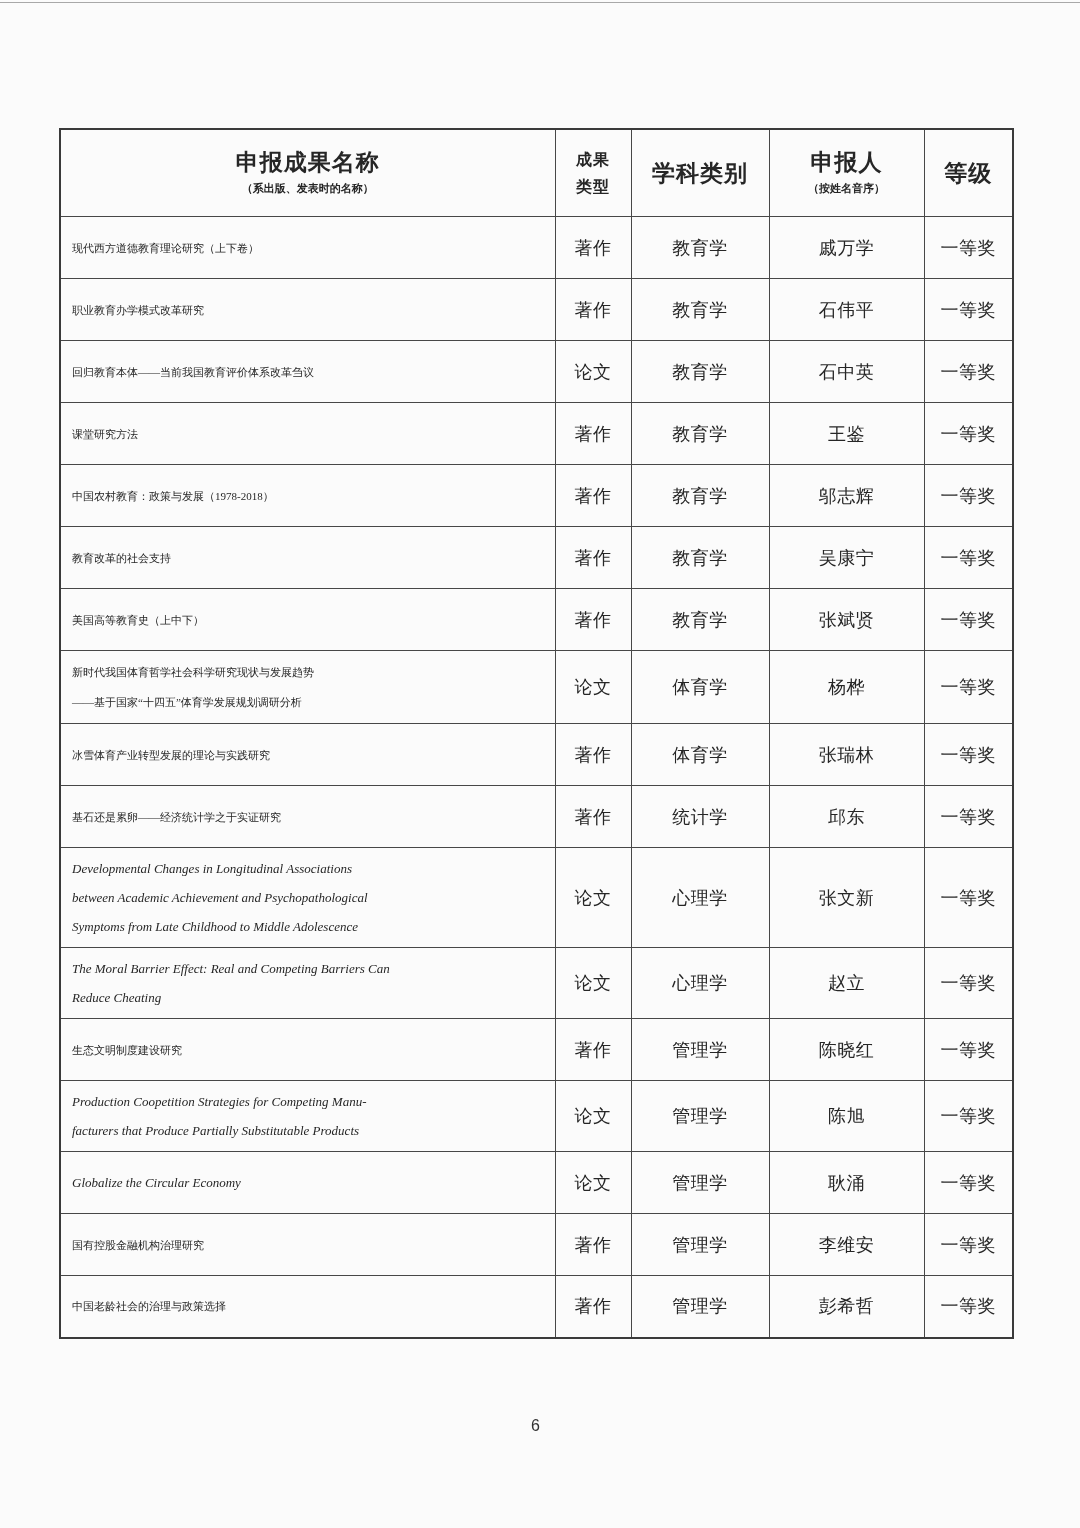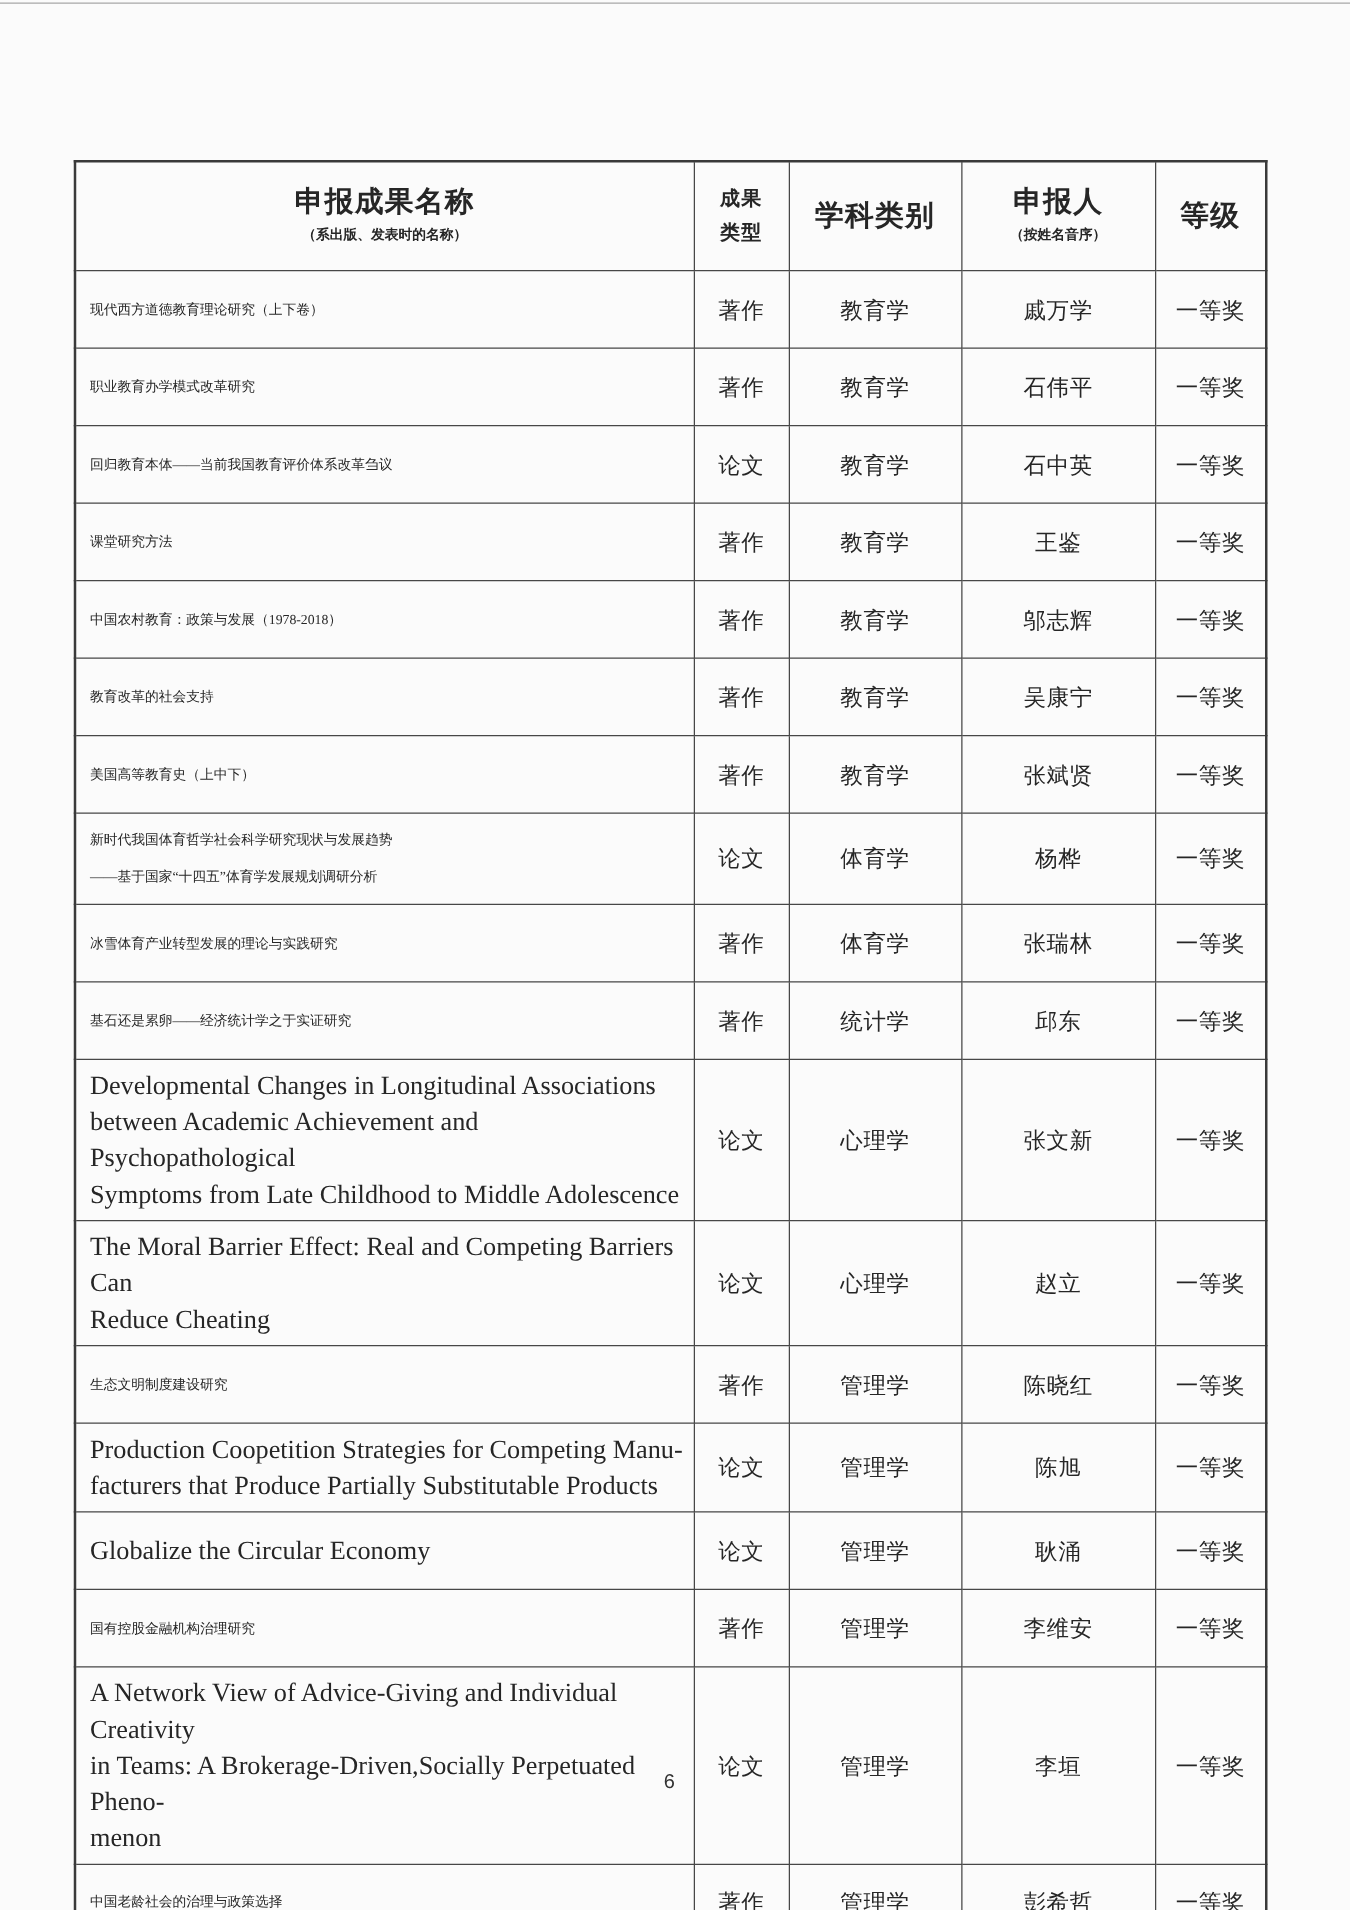--- a/index.html
+++ b/index.html
@@ -28,38 +28,38 @@
   }
   table.awards th, table.awards td {
     border: 1.5px solid #474747;
     vertical-align: middle;
     color: #262626;
     overflow: hidden;
   }
   table.awards { border: 2px solid #3a3a3a; }
   thead th {
     height: 77px;
-    font-family: Liberation Serif, serif;
+    font-family: Liberation Sans, sans-serif;
     font-weight: bold;
     text-align: center;
     padding: 16px 2px;
     margin-top: 44px;
   }
   .h-main { font-size: 23px; line-height: 28px; letter-spacing: 1px; }
   .h-main.stacked { white-space: pre-line; font-size: 16px; line-height: 27px; }
   .h-sub { font-size: 11px; line-height: 19px; margin-top: 3px; font-weight: bold; }
   tbody td { height: 62px; font-size: 18px; }
   td.name-cell {
     text-align: left;
     padding: 6px 8px 6px 11px;
     font-size: 11px;
     line-height: 30px;
     white-space: pre-line;
   }
-  td.name-cell.latin { font-size: 21px; line-height: 29px; }
+  td.name-cell.latin { font-size: 13px; line-height: 29px; font-style: italic; }
   td.center-cell { text-align: center; letter-spacing: 0.5px; }
   .page-number {
     position: absolute;
     left: 59px; top: 1417px;
     width: 953px;
     text-align: center;
     font-family: "Liberation Sans", "DejaVu Sans", sans-serif;
     font-size: 16px;
     color: #333333;
   }
@@ -212,29 +212,20 @@
           <td class="center-cell">一等奖</td>
         </tr>
         <tr>
           <td class="name-cell">国有控股金融机构治理研究</td>
           <td class="center-cell">著作</td>
           <td class="center-cell">管理学</td>
           <td class="center-cell">李维安</td>
           <td class="center-cell">一等奖</td>
         </tr>
         <tr>
-          <td class="name-cell latin">A Network View of Advice-Giving and Individual Creativity
-in Teams: A Brokerage-Driven,Socially Perpetuated Pheno-
-menon</td>
-          <td class="center-cell">论文</td>
-          <td class="center-cell">管理学</td>
-          <td class="center-cell">李垣</td>
-          <td class="center-cell">一等奖</td>
-        </tr>
-        <tr>
           <td class="name-cell">中国老龄社会的治理与政策选择</td>
           <td class="center-cell">著作</td>
           <td class="center-cell">管理学</td>
           <td class="center-cell">彭希哲</td>
           <td class="center-cell">一等奖</td>
         </tr>
       </tbody>
   </table>
 
   <div class="page-number">6</div>

